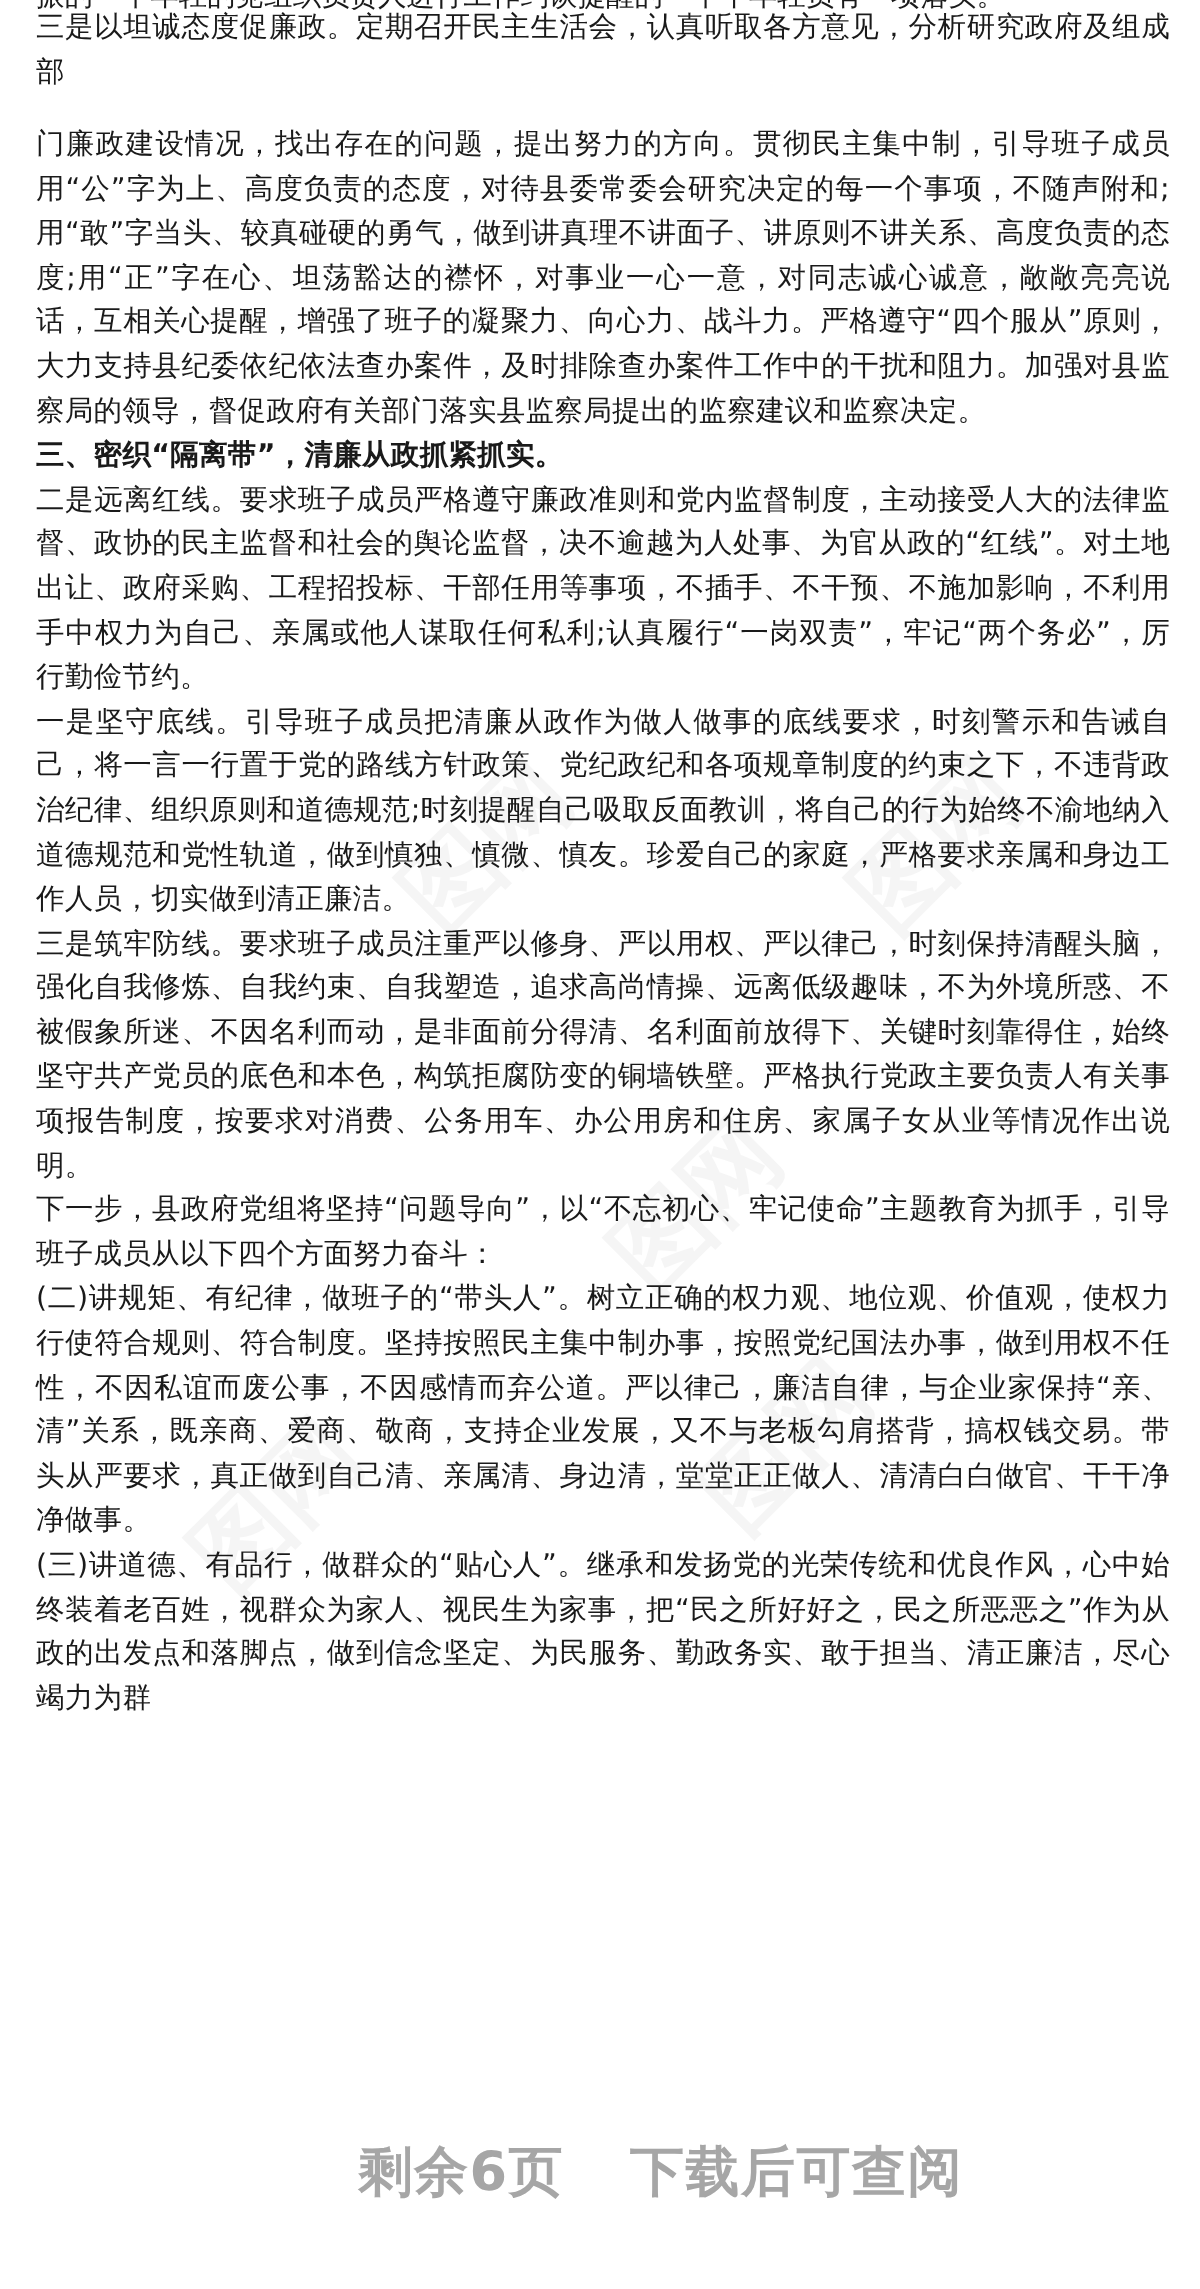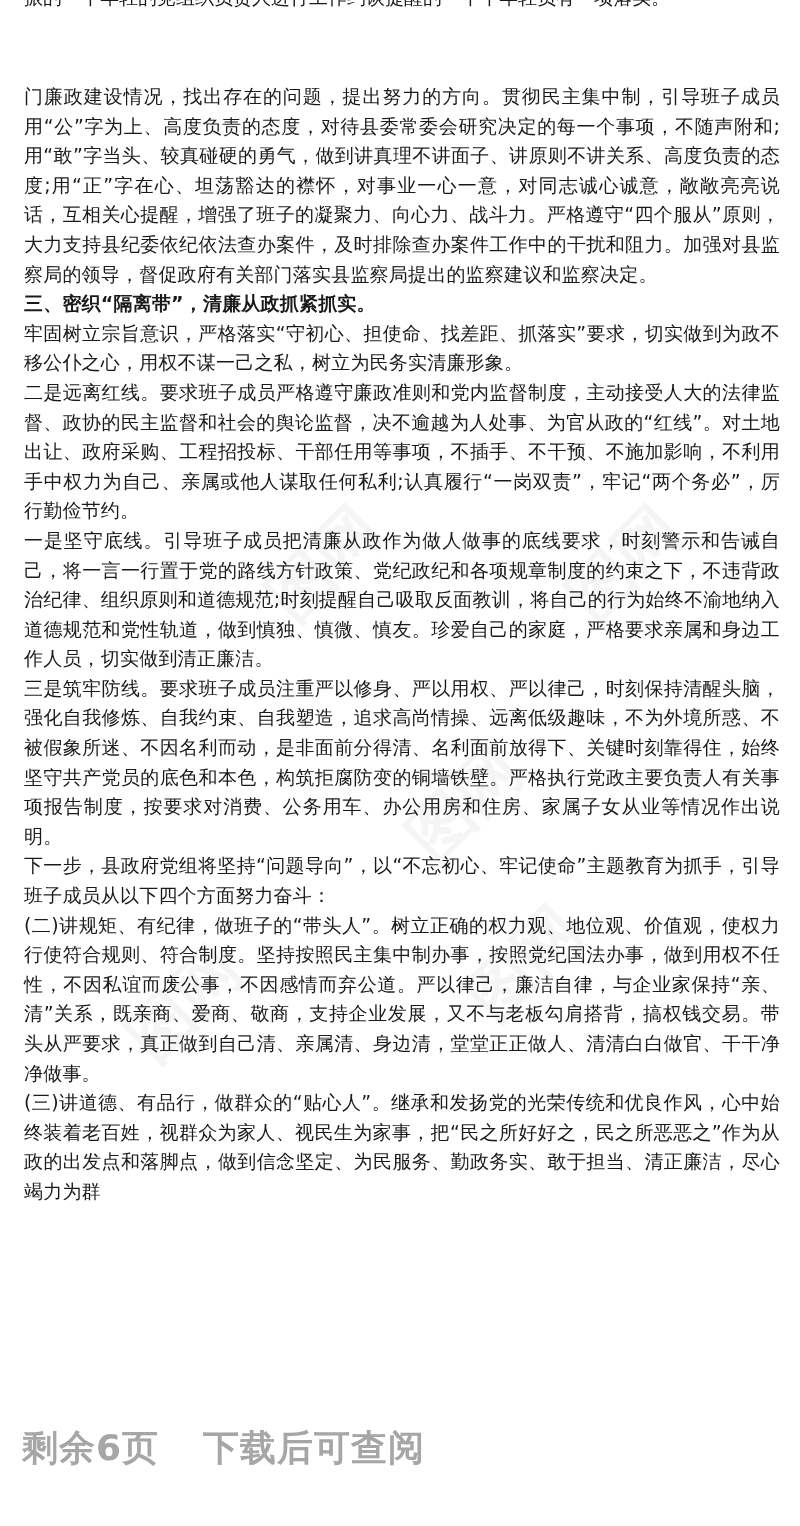--- a/index.html
+++ b/index.html
@@ -21,38 +21,40 @@
     position: absolute; left: 24px; top: -17px; width: 756px;
     font-size: 19px; line-height: 29.6px; white-space: nowrap; overflow: hidden;
     color: #1a1a1a;
   }
   .watermark {
     position: absolute; font-size: 64px; color: rgba(0,0,0,0.04);
     font-weight: bold; transform: rotate(-45deg); pointer-events: none;
     white-space: nowrap;
   }
   .footer-cta {
-    position: absolute; left: 0; top: 1424px; width: 664px; text-align: left;
+    position: absolute; left: 0; top: 1424px; width: 664px; text-align: right;
     font-size: 36px; font-weight: bold; color: #a6a6a6; letter-spacing: 1px;
     font-family: "DejaVu Sans", sans-serif;
   }
   .footer-cta span { margin: 0 22px; }
 </style>
 </head>
 <body>
 
 <div class="page">
 
   <div class="cut-line">振的一个年轻的党组织负责人进行工作约谈提醒的一个个年轻负有一项落实。</div>
 
+  <div class="block" style="top:4px;">
+    <p>三是以坦诚态度促廉政。定期召开民主生活会，认真听取各方意见，分析研究政府及组成部</p>
+  </div>
 
   <div class="block" style="top:82px;">
     <p>门廉政建设情况，找出存在的问题，提出努力的方向。贯彻民主集中制，引导班子成员用“公”字为上、高度负责的态度，对待县委常委会研究决定的每一个事项，不随声附和;用“敢”字当头、较真碰硬的勇气，做到讲真理不讲面子、讲原则不讲关系、高度负责的态度;用“正”字在心、坦荡豁达的襟怀，对事业一心一意，对同志诚心诚意，敞敞亮亮说话，互相关心提醒，增强了班子的凝聚力、向心力、战斗力。严格遵守“四个服从”原则，大力支持县纪委依纪依法查办案件，及时排除查办案件工作中的干扰和阻力。加强对县监察局的领导，督促政府有关部门落实县监察局提出的监察建议和监察决定。</p>
     <p class="heading">三、密织“隔离带”，清廉从政抓紧抓实。</p>
-    <p>牢固树立宗旨意识，严格落实“守初心、担使命、找差距、抓落实”要求，切实做到为政不移公仆之心，用权不谋一己之私，树立为民务实清廉形象。</p>
     <p>二是远离红线。要求班子成员严格遵守廉政准则和党内监督制度，主动接受人大的法律监督、政协的民主监督和社会的舆论监督，决不逾越为人处事、为官从政的“红线”。对土地出让、政府采购、工程招投标、干部任用等事项，不插手、不干预、不施加影响，不利用手中权力为自己、亲属或他人谋取任何私利;认真履行“一岗双责”，牢记“两个务必”，厉行勤俭节约。</p>
     <p>一是坚守底线。引导班子成员把清廉从政作为做人做事的底线要求，时刻警示和告诫自己，将一言一行置于党的路线方针政策、党纪政纪和各项规章制度的约束之下，不违背政治纪律、组织原则和道德规范;时刻提醒自己吸取反面教训，将自己的行为始终不渝地纳入道德规范和党性轨道，做到慎独、慎微、慎友。珍爱自己的家庭，严格要求亲属和身边工作人员，切实做到清正廉洁。</p>
     <p>三是筑牢防线。要求班子成员注重严以修身、严以用权、严以律己，时刻保持清醒头脑，强化自我修炼、自我约束、自我塑造，追求高尚情操、远离低级趣味，不为外境所惑、不被假象所迷、不因名利而动，是非面前分得清、名利面前放得下、关键时刻靠得住，始终坚守共产党员的底色和本色，构筑拒腐防变的铜墙铁壁。严格执行党政主要负责人有关事项报告制度，按要求对消费、公务用车、办公用房和住房、家属子女从业等情况作出说明。</p>
     <p>下一步，县政府党组将坚持“问题导向”，以“不忘初心、牢记使命”主题教育为抓手，引导班子成员从以下四个方面努力奋斗：</p>
     <p>(二)讲规矩、有纪律，做班子的“带头人”。树立正确的权力观、地位观、价值观，使权力行使符合规则、符合制度。坚持按照民主集中制办事，按照党纪国法办事，做到用权不任性，不因私谊而废公事，不因感情而弃公道。严以律己，廉洁自律，与企业家保持“亲、清”关系，既亲商、爱商、敬商，支持企业发展，又不与老板勾肩搭背，搞权钱交易。带头从严要求，真正做到自己清、亲属清、身边清，堂堂正正做人、清清白白做官、干干净净做事。</p>
     <p>(三)讲道德、有品行，做群众的“贴心人”。继承和发扬党的光荣传统和优良作风，心中始终装着老百姓，视群众为家人、视民生为家事，把“民之所好好之，民之所恶恶之”作为从政的出发点和落脚点，做到信念坚定、为民服务、勤政务实、敢于担当、清正廉洁，尽心竭力为群</p>
   </div>
 
   <div class="watermark" style="left:260px; top:520px;">图网</div>
   <div class="watermark" style="left:560px; top:520px;">图网</div>

